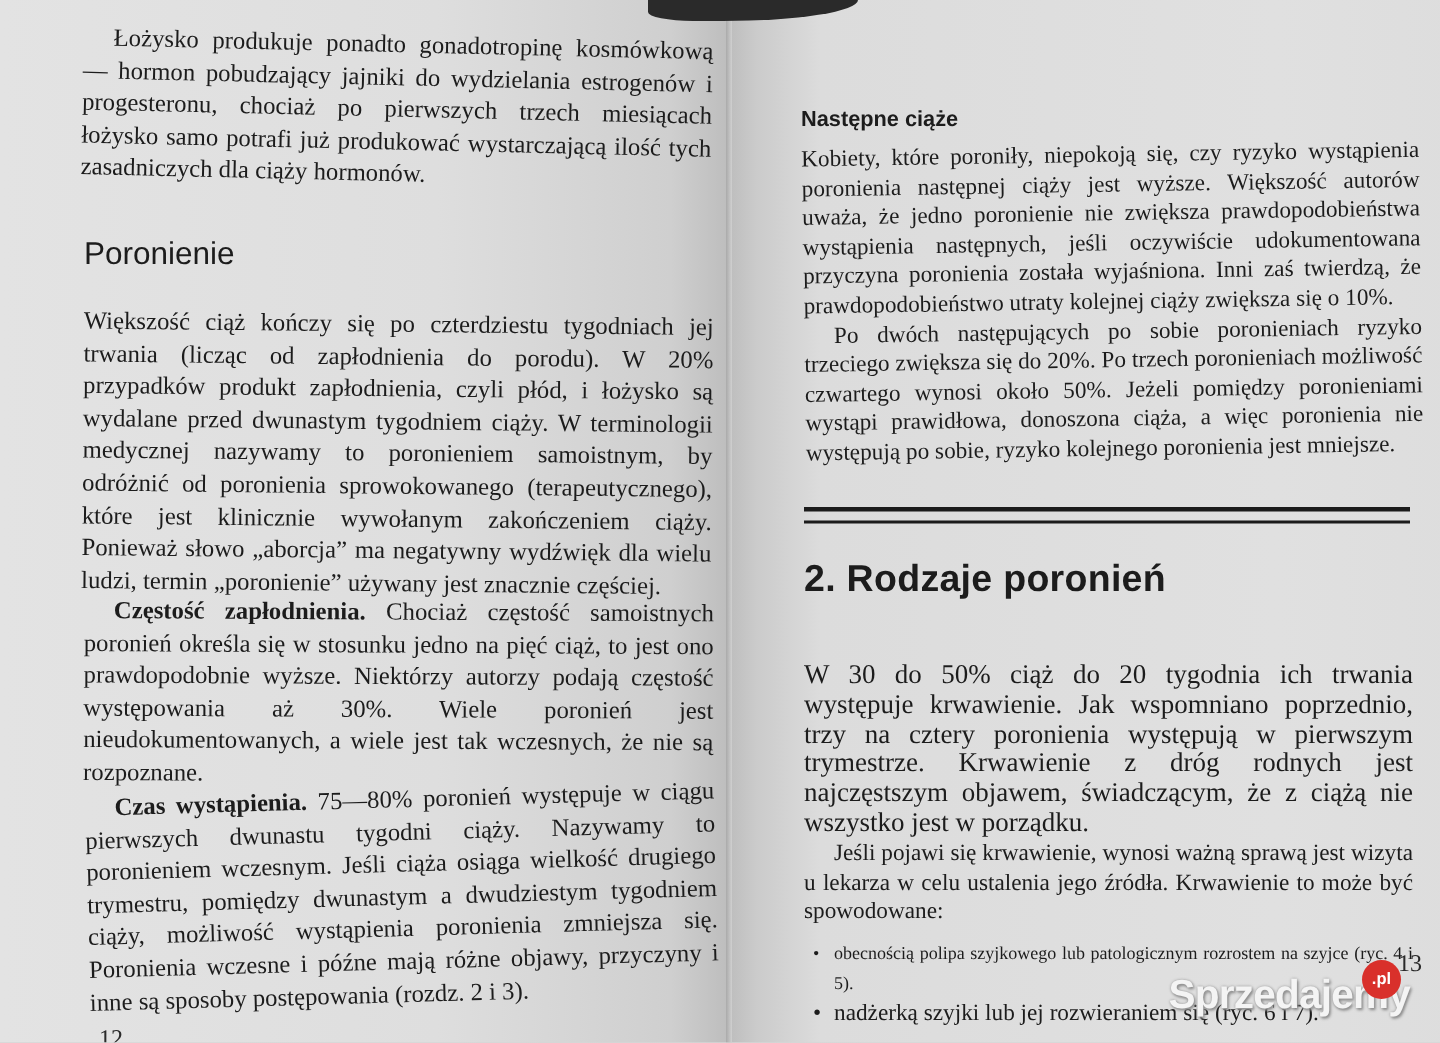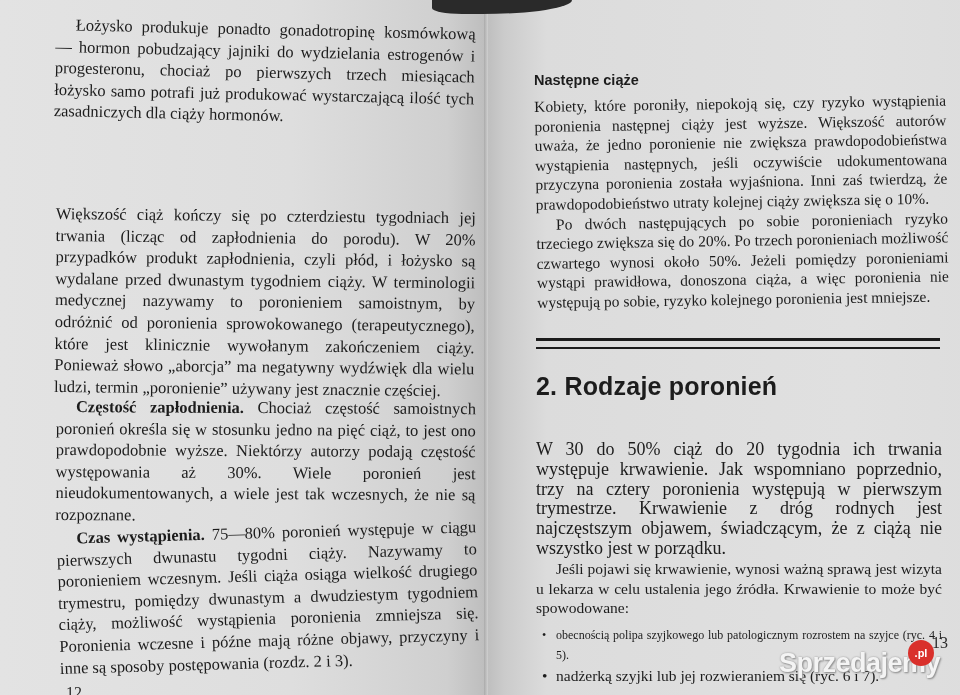--- a/index.html
+++ b/index.html
@@ -59,20 +59,23 @@
 </style>
 </head>
 <body>
 
 <div class="spread">
   <div class="page page-left">
     <div class="col left-col" style="top:14px; transform:rotate(1.3deg); transform-origin:left top;">
       <p class="indent">Łożysko produkuje ponadto gonadotropinę kosmówkową — hormon pobudzający jajniki do wydzielania estrogenów i progesteronu, chociaż po pierwszych trzech miesiącach łożysko samo potrafi już produkować wystarczającą ilość tych zasadniczych dla ciąży hormonów.</p>
     </div>
 
+    <div class="col left-col" style="top:158px;">
+      <h2 class="h-poronienie">Poronienie</h2>
+    </div>
 
     <div class="col left-col" style="top:203px; transform:rotate(0.6deg); transform-origin:left top;">
       <p>Większość ciąż kończy się po czterdziestu tygodniach jej trwania (licząc od zapłodnienia do porodu). W 20% przypadków produkt zapłodnienia, czyli płód, i łożysko są wydalane przed dwunastym tygodniem ciąży. W terminologii medycznej nazywamy to poronieniem samoistnym, by odróżnić od poronienia sprowokowanego (terapeutycznego), które jest klinicznie wywołanym zakończeniem ciąży. Ponieważ słowo „aborcja” ma negatywny wydźwięk dla wielu ludzi, termin „poronienie” używany jest znacznie częściej.</p>
     </div>
 
     <div class="col left-col" style="top:396px; transform:rotate(0.3deg); transform-origin:left top;">
       <p class="indent"><b class="runin">Częstość zapłodnienia.</b><span> Chociaż częstość samoistnych poronień określa się w stosunku jedno na pięć ciąż, to jest ono prawdopodobnie wyższe. Niektórzy autorzy podają częstość występowania aż 30%. Wiele poronień jest nieudokumentowanych, a wiele jest tak wczesnych, że nie są rozpoznane.</span></p>
     </div>
 
     <div class="col left-col" style="top:528px; transform:rotate(-1.6deg); transform-origin:left top;">

